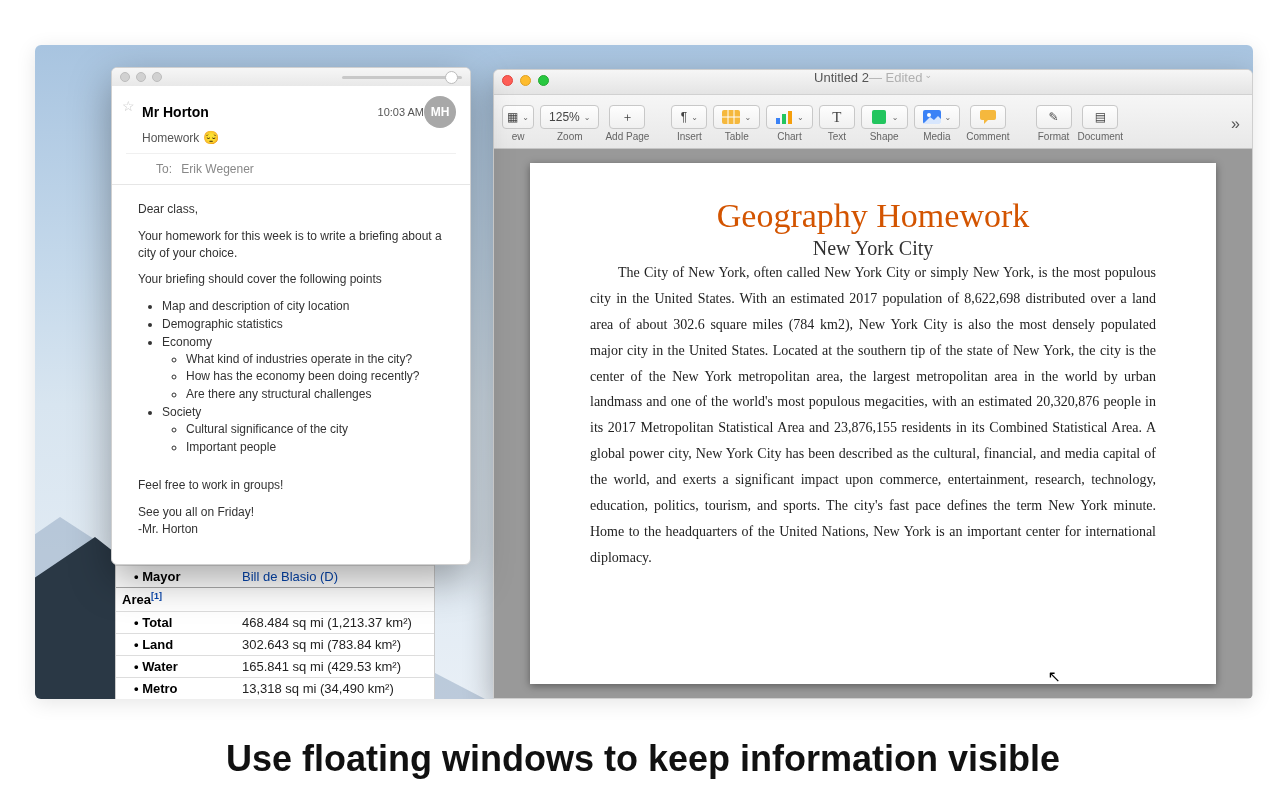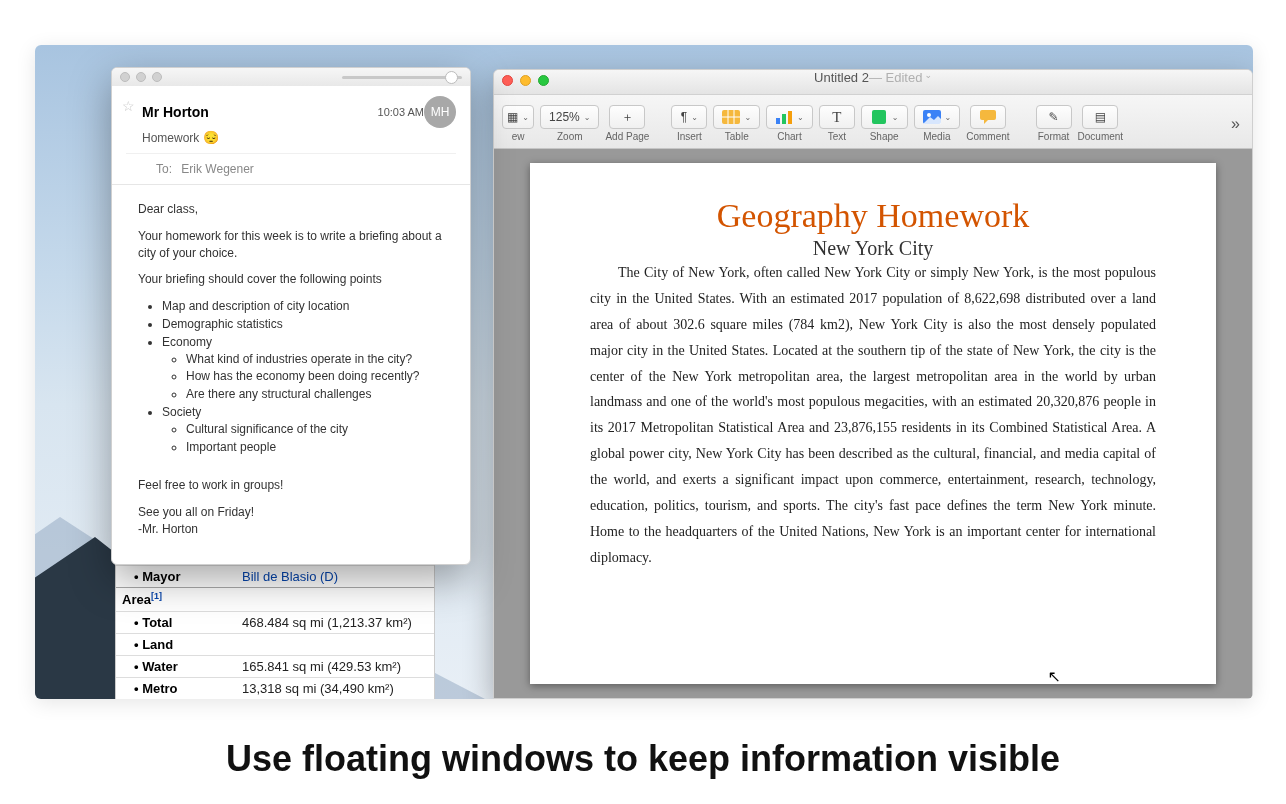--- a/index.html
+++ b/index.html
@@ -228,21 +228,21 @@
   top: 12px;
 }
 .sender-row { display: flex; align-items: center; padding-left: 16px; }
 .sender-name { font-weight: 600; font-size: 14px; flex: 1; }
 .timestamp { font-size: 11px; color: #555; }
 .avatar {
   width: 32px; height: 32px;
   background: #a8a8a8;
   border-radius: 50%;
   display: flex; align-items: center; justify-content: center;
-  color: #fff; font-size: 12px; font-weight: 400;
+  color: #fff; font-size: 12px; font-weight: 700;
 }
 .subject-row { padding-left: 16px; font-size: 12px; color: #555; margin-top: 2px; display:flex; align-items:center; gap:4px;}
 .emoji { font-size: 13px; }
 .to-row { padding: 8px 14px 0 30px; font-size: 12px; border-top: 1px solid #f0f0f0; margin-top: 8px;}
 .to-label { color: #888; }
 .to-val { color: #888; margin-left: 6px; }
 
 .mail-body {
   padding: 16px 18px 16px 26px;
   font-size: 12px;
@@ -306,20 +306,21 @@
     </div>
     <div class="wiki-section">
       <span>Area</span><span class="wiki-sup">[1]</span>
     </div>
     <div class="wiki-row">
       <div class="wiki-key wiki-sub"> • Total</div>
       <div class="wiki-val black">468.484 sq mi (1,213.37 km²)</div>
     </div>
     <div class="wiki-row">
       <div class="wiki-key wiki-sub"> • Land</div>
+      <div class="wiki-val black">302.643 sq mi (783.84 km²)</div>
     </div>
     <div class="wiki-row">
       <div class="wiki-key wiki-sub"> • Water</div>
       <div class="wiki-val black">165.841 sq mi (429.53 km²)</div>
     </div>
     <div class="wiki-row">
       <div class="wiki-key wiki-sub"> • Metro</div>
       <div class="wiki-val black">13,318 sq mi (34,490 km²)</div>
     </div>
   </div>

